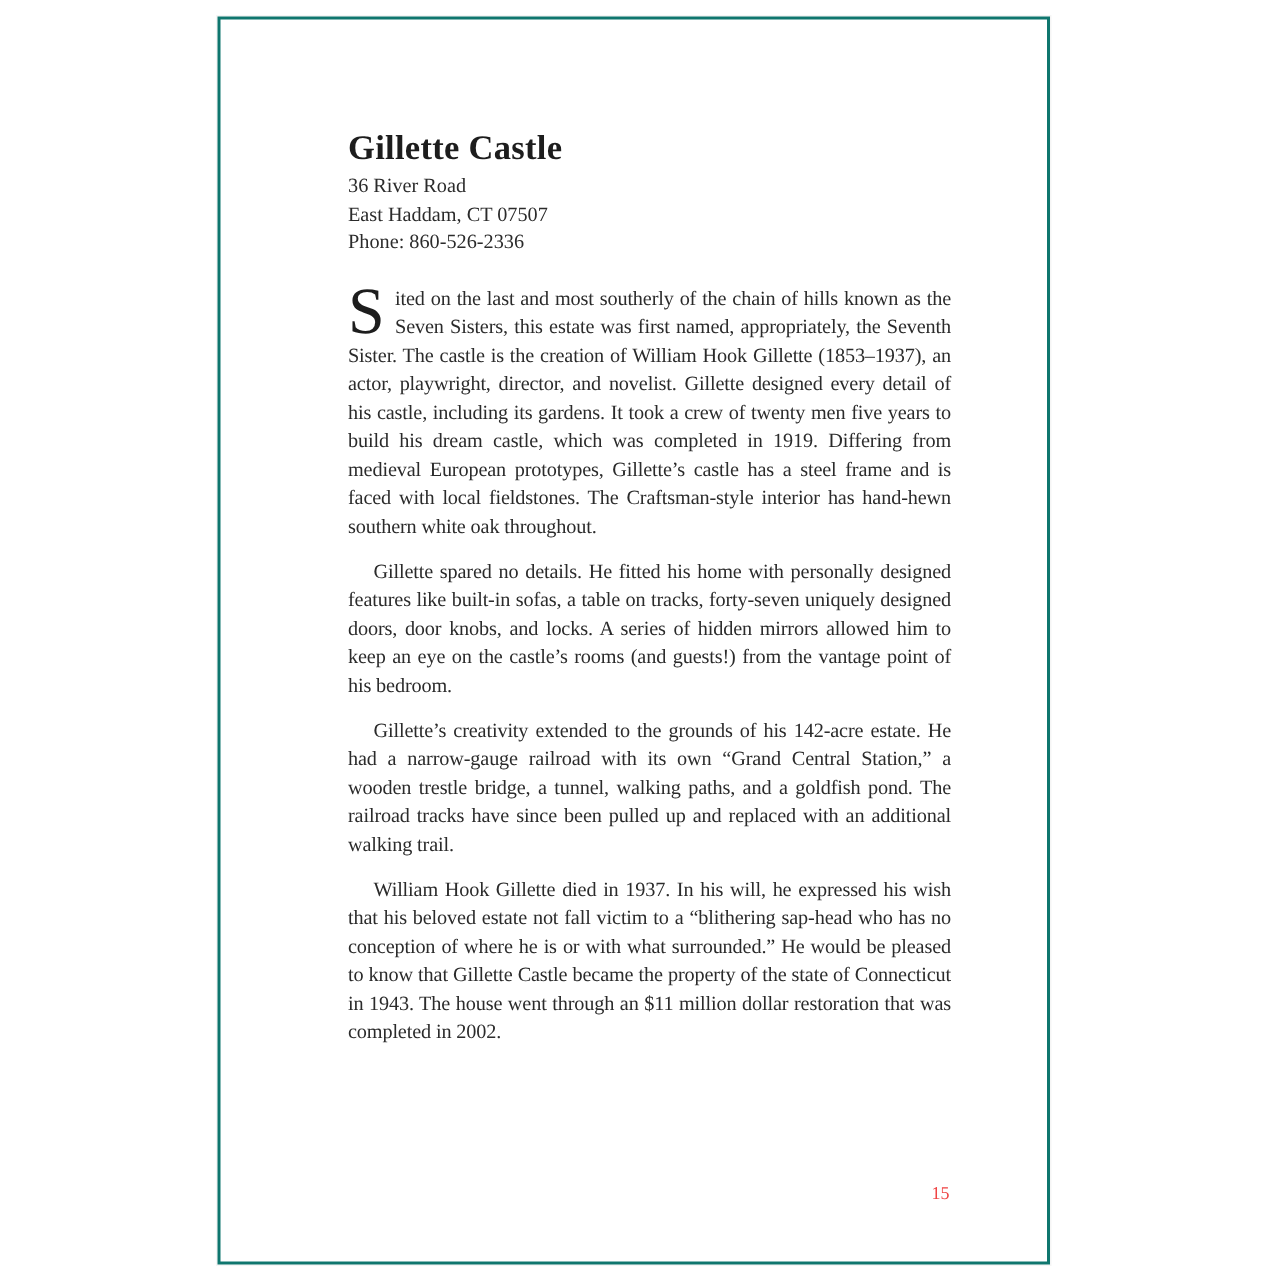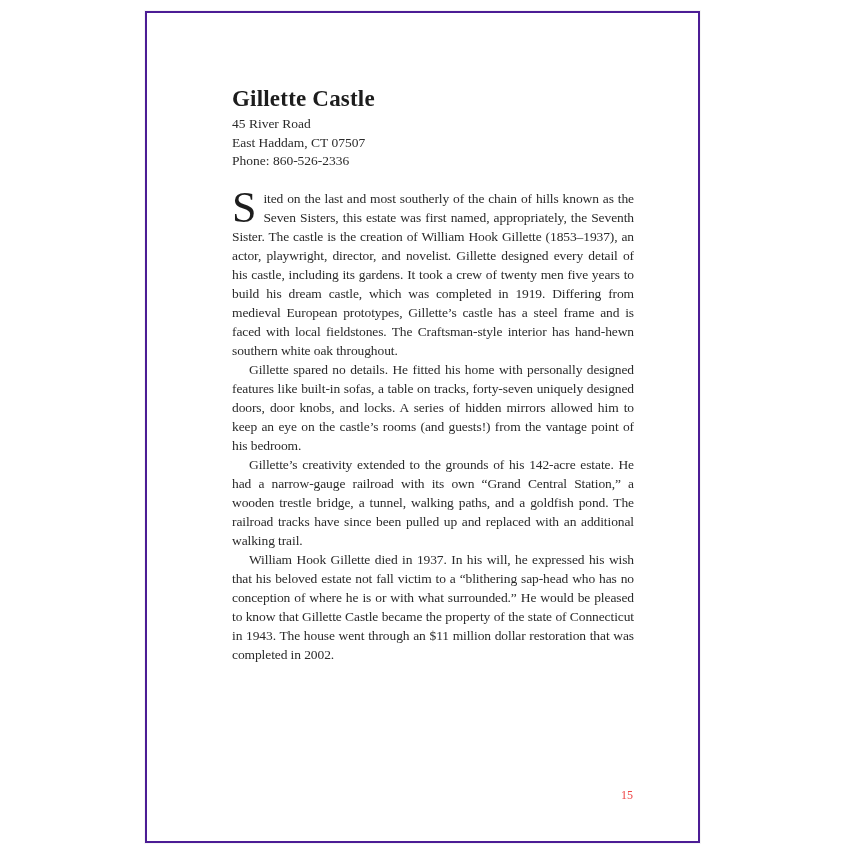--- a/index.html
+++ b/index.html
@@ -15,21 +15,21 @@
     background: #ffffff;
     overflow: hidden;
   }
   .page {
     position: absolute;
     left: 145px;
     top: 11px;
     width: 555px;
     height: 832px;
     box-sizing: border-box;
-    border: 2px solid #4c1d95;
+    border: 2px solid #0f766e;
     background: #ffffff;
     box-shadow: 0 0 0 1px rgba(0,0,0,0.04);
   }
   .content {
     position: absolute;
     left: 85px;
     top: 73px;
     width: 402px;
     color: #2b2b2b;
   }
@@ -52,20 +52,21 @@
     line-height: 19px;
     letter-spacing: -0.1px;
     text-align: justify;
     color: #2b2b2b;
   }
   .body-text p {
     margin: 0;
   }
   .body-text p + p {
     text-indent: 17px;
+    margin-top: 11px;
   }
   .dropcap {
     float: left;
     font-size: 44px;
     line-height: 34px;
     padding: 2px 7px 0 0;
     color: #1d1d1d;
   }
   .page-number {
     position: absolute;
@@ -78,21 +79,21 @@
 </head>
 <body>
 
 <div class="canvas">
   <div class="page">
     <div class="content">
 
       <h1 class="title">Gillette Castle</h1>
 
       <div class="address">
-        <div>45 River Road</div>
+        <div>36 River Road</div>
         <div>East Haddam, CT 07507</div>
         <div>Phone: 860-526-2336</div>
       </div>
 
       <div class="body-text">
         <p><span class="dropcap">S</span><span>ited on the last and most southerly of the chain of hills known as the Seven Sisters, this estate was first named, appropriately, the Seventh Sister. The castle is the creation of William Hook Gillette (1853–1937), an actor, playwright, director, and novelist. Gillette designed every detail of his castle, including its gardens. It took a crew of twenty men five years to build his dream castle, which was completed in 1919. Differing from medieval European prototypes, Gillette’s castle has a steel frame and is faced with local fieldstones. The Craftsman-style interior has hand-hewn southern white oak throughout.</span></p>
         <p>Gillette spared no details. He fitted his home with personally designed features like built-in sofas, a table on tracks, forty-seven uniquely designed doors, door knobs, and locks. A series of hidden mirrors allowed him to keep an eye on the castle’s rooms (and guests!) from the vantage point of his bedroom.</p>
         <p>Gillette’s creativity extended to the grounds of his 142-acre estate. He had a narrow-gauge railroad with its own “Grand Central Station,” a wooden trestle bridge, a tunnel, walking paths, and a goldfish pond. The railroad tracks have since been pulled up and replaced with an additional walking trail.</p>
         <p>William Hook Gillette died in 1937. In his will, he expressed his wish that his beloved estate not fall victim to a “blithering sap-head who has no conception of where he is or with what surrounded.” He would be pleased to know that Gillette Castle became the property of the state of Connecticut in 1943. The house went through an $11 million dollar restoration that was completed in 2002.</p>
       </div>

